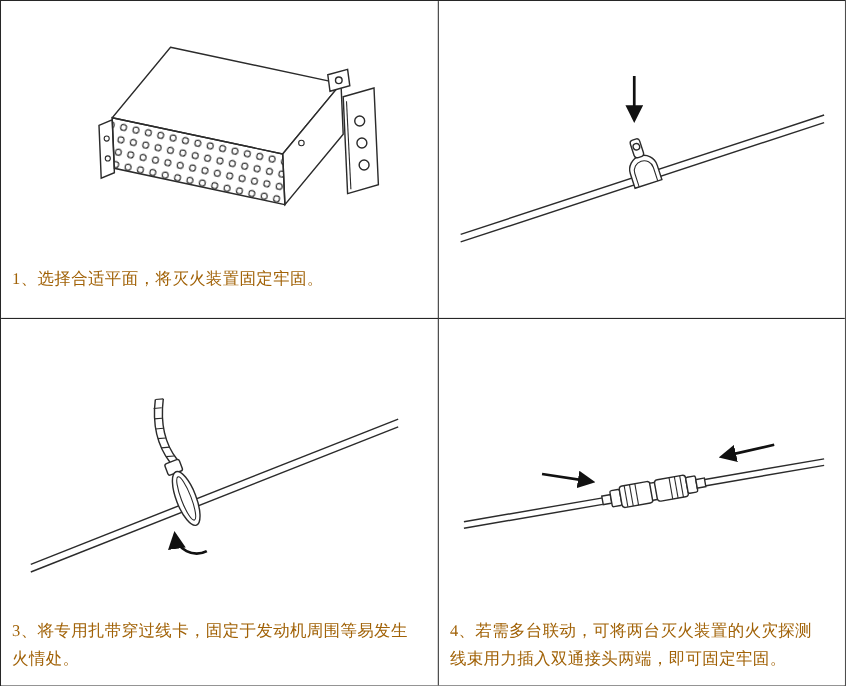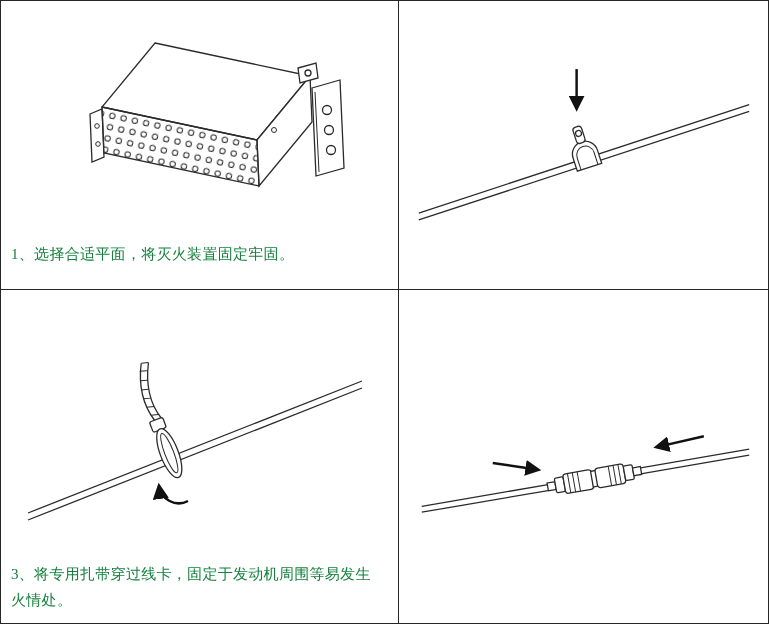--- a/index.html
+++ b/index.html
@@ -8,21 +8,21 @@
     border:1px solid #262626;
     display:grid;grid-template-columns:398px 1fr;grid-template-rows:289px 1fr;
     font-family:"Liberation Serif","DejaVu Serif",serif;
   }
   .cell{display:flex;flex-direction:column;box-sizing:border-box;overflow:hidden;background:#fff;}
   .cell.br{border-right:1px solid #262626;}
   .cell.bb{border-bottom:1px solid #262626;}
   .illu{flex:1;display:flex;align-items:center;justify-content:center;min-height:0;}
   .illu svg{display:block;max-width:100%;max-height:100%;}
   .caption{
-    font-size:15px;line-height:1.75;color:#15803d;
+    font-size:15px;line-height:1.75;color:#a16207;
     padding:0 18px 22px 10px;letter-spacing:.3px;
   }
   .row2 .caption{padding-bottom:10px;}
   svg .ln{stroke:#2b2b2b;stroke-width:1.3;fill:none;}
   svg .fw{stroke:#2b2b2b;stroke-width:1.3;fill:#fff;}
   svg .thin{stroke:#2b2b2b;stroke-width:1;fill:none;}
   svg .arrow{stroke:#111;stroke-width:2.5;fill:none;}
 </style>
 </head>
 <body>
@@ -151,15 +151,16 @@
           <line class="thin" x1="16" y1="-10" x2="16" y2="10"></line>
           <line class="thin" x1="21" y1="-10" x2="21" y2="10"></line>
           <line class="thin" x1="26" y1="-10" x2="26" y2="10"></line>
           <rect class="fw" x="31" y="-7.5" width="9" height="15" rx="1.5"></rect>
           <rect class="fw" x="40" y="-4" width="8" height="8"></rect>
         </g>
         <line class="arrow" x1="90" y1="106" x2="136" y2="113" marker-end="url(#arw4)"></line>
         <line class="arrow" x1="304" y1="79" x2="256" y2="90" marker-end="url(#arw4)"></line>
       </svg>
     </div>
+    <div class="caption">4、若需多台联动，可将两台灭火装置的火灾探测线束用力插入双通接头两端，即可固定牢固。</div>
   </div>
 
 </div>
 
 </body></html>

